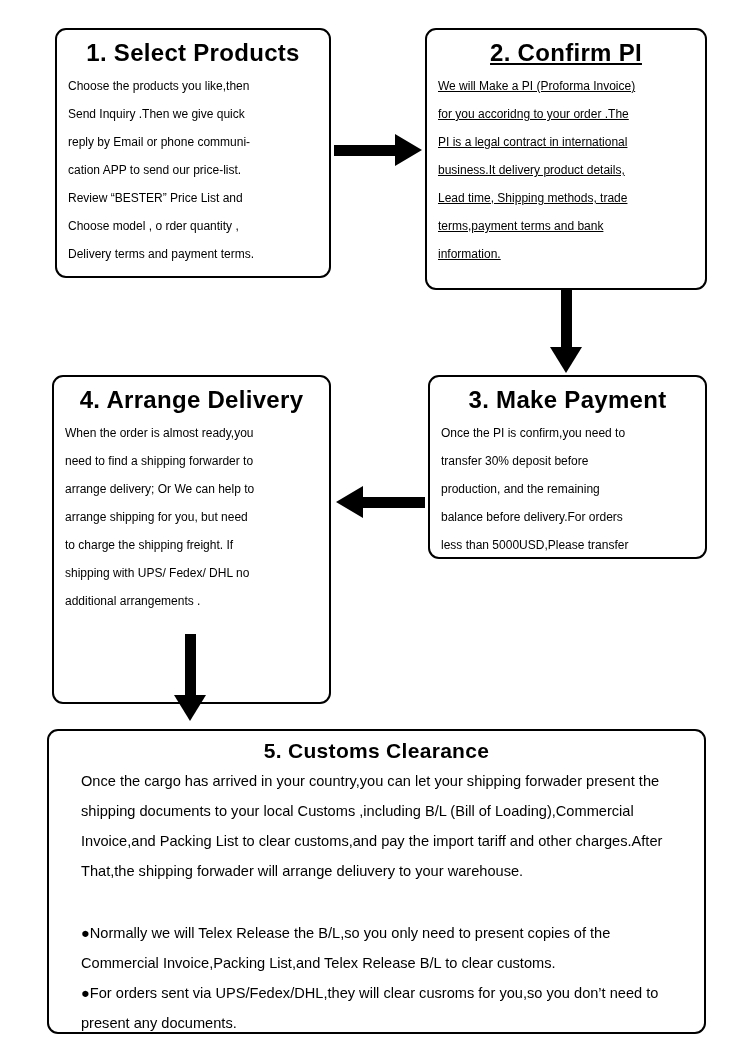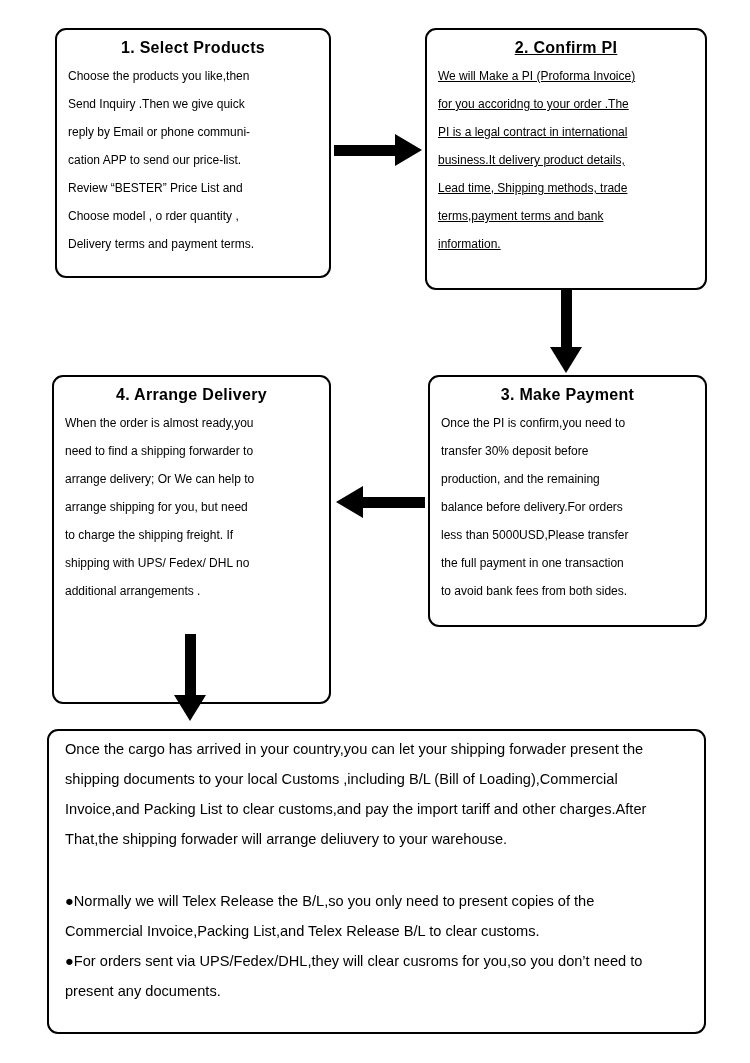--- a/index.html
+++ b/index.html
@@ -16,39 +16,39 @@
     position:absolute;
     background:#ffffff;
     border:2.5px solid #000000;
     border-radius:11px;
     box-sizing:border-box;
     overflow:hidden;
   }
   .box-title{
     text-align:center;
     font-weight:bold;
-    font-size:16px;
+    font-size:24px;
     margin-top:9px;
     letter-spacing:0.3px;
   }
   .box-body{
     white-space:pre-line;
     font-size:12px;
     line-height:28px;
     padding:0 11px;
     margin-top:5px;
   }
   
   #b1{left:55px;  top:28px;  width:276px; height:250px;}
   #b2{left:425px; top:28px;  width:282px; height:262px;text-decoration:underline;}
-  #b3{left:428px; top:375px; width:279px; height:252px;}
+  #b3{left:428px; top:375px; width:279px; height:184px;}
   #b4{left:52px;  top:375px; width:279px; height:329px;}
   #b5{left:47px;  top:729px; width:659px; height:305px;}
   #b5 .box-title{font-size:21px;margin-top:8px;}
-  #b5 .box-body{font-size:14.6px; line-height:30px; padding:0 16px; margin-top:3px;}
+  #b5 .box-body{font-size:14.6px; line-height:30px; padding:0 32px; margin-top:3px;}
   #b5 .p2{margin-top:32px;}
   
   .arrow{position:absolute;}
   .arrow .shaft{position:absolute;background:#000000;}
   .arrow .head{position:absolute;width:0;height:0;}
   #a1{left:334px; top:134px; width:88px; height:32px;}
   #a1 .shaft{left:0; top:11px; width:61px; height:11px;}
   #a1 .head{left:61px; top:0; border-left:27px solid #000; border-top:16px solid transparent; border-bottom:16px solid transparent;}
   #a2{left:550px; top:290px; width:32px; height:83px;}
   #a2 .shaft{left:11px; top:0; width:11px; height:57px;}
@@ -123,20 +123,21 @@
     <div class="shaft"></div>
     <div class="head"></div>
   </div>
 
   <div class="arrow" id="a4">
     <div class="shaft"></div>
     <div class="head"></div>
   </div>
 
   <div class="box" id="b5">
+    <div class="box-title">5. Customs Clearance</div>
     <div class="box-body p1">Once the cargo has arrived in your country,you can let your shipping forwader present the
 shipping documents to your local Customs ,including B/L (Bill of Loading),Commercial
 Invoice,and Packing List to clear customs,and pay the import tariff and other charges.After
 That,the shipping forwader will arrange deliuvery to your warehouse.</div>
     <div class="box-body p2">●Normally we will Telex Release the B/L,so you only need to present copies of the
 Commercial Invoice,Packing List,and Telex Release B/L to clear customs.
 ●For orders sent via UPS/Fedex/DHL,they will clear cusroms for you,so you don’t need to
 present any documents.</div>
   </div>
 

